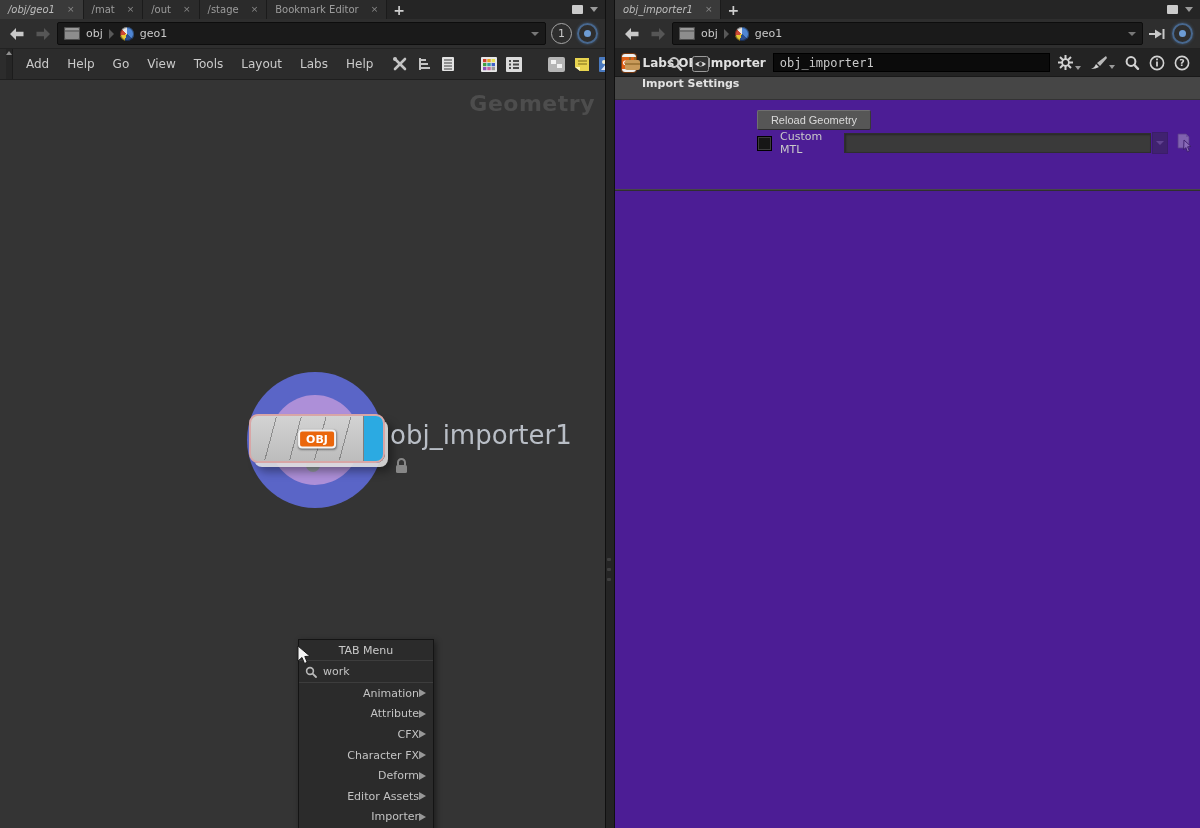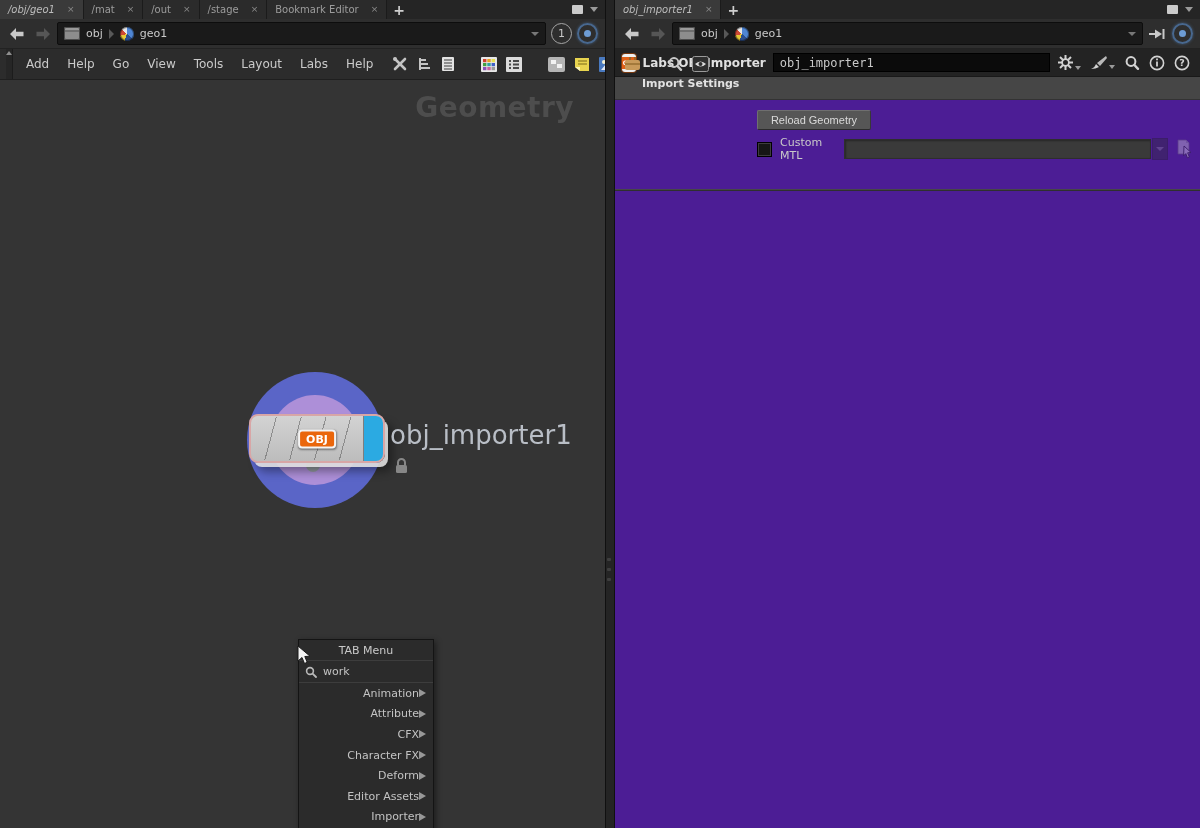--- a/index.html
+++ b/index.html
@@ -36,21 +36,21 @@
   .mb-edge{width:7px;align-self:stretch;background:#262626;border-right:1px solid #1c1c1c;display:flex;justify-content:center;padding-top:2px;margin-right:4px;}
   .mb-edge i{width:0;height:0;border-left:3px solid transparent;border-right:3px solid transparent;border-bottom:4px solid #8f8f8f;}
   .menu-item{padding:0 9px;}
   .mb-icons{display:flex;align-items:center;gap:9px;margin-left:10px;}
   .mb-gap{width:8px;}
   .icon{display:inline-flex;align-items:center;justify-content:center;}
   .icon svg{display:block;}
 
   
   .canvas{position:relative;flex:1;background:#343434;overflow:hidden;}
-  .watermark{position:absolute;top:11px;right:31px;font-size:28px;font-weight:bold;color:#4d4d4d;letter-spacing:.5px;}
+  .watermark{position:absolute;top:11px;right:10px;font-size:22px;font-weight:bold;color:#4d4d4d;letter-spacing:.5px;}
 
   .node-ring{position:absolute;left:247px;top:292px;width:136px;height:136px;border-radius:50%;background:#5a65c7;}
   .node-ring::after{content:"";position:absolute;inset:23px;border-radius:50%;background:#ad8fd8;}
   .node-out-dot{position:absolute;left:306px;top:378px;width:14px;height:14px;border-radius:50%;background:#93999f;}
   .node-body{position:absolute;left:249px;top:334px;width:132px;height:45px;background:linear-gradient(180deg,#d3d3d3,#bcbcbc);border:2px solid #d8a6a6;border-radius:9px;box-shadow:4px 5px 0 -1px rgba(235,235,235,.85),8px 9px 9px rgba(0,0,0,.35);}
   .node-stripes{position:absolute;inset:1px;border-radius:7px;overflow:hidden;background:repeating-linear-gradient(105deg,transparent 0 23px,rgba(90,90,90,.55) 23px 24px);}
   .node-flag{position:absolute;right:0;top:0;bottom:0;width:19px;background:#2baae2;border-left:1px solid #7e7e7e;border-radius:0 7px 7px 0;}
   .obj-badge{position:absolute;left:50%;top:50%;transform:translate(-50%,-50%);background:#ea660b;border:2px solid #f4f4f4;border-radius:4px;color:#fff;font-size:11px;font-weight:bold;line-height:1;padding:2px 6px;box-shadow:0 1px 2px rgba(0,0,0,.4);}
   .node-label{position:absolute;left:390px;top:340px;font-size:26px;color:#b9bec6;white-space:nowrap;}
   .node-lock{position:absolute;left:394px;top:377px;}
@@ -78,21 +78,21 @@
 
   .section-bar{height:22px;background:#464646;border-bottom:1px solid #333;display:flex;align-items:flex-start;padding-left:27px;font-size:11px;font-weight:bold;color:#e2e2e2;flex:0 0 auto;}
   .param-body{flex:1;background:#4c1d95;position:relative;padding-top:9px;}
   .reload-btn{display:inline-flex;align-items:center;justify-content:center;margin-left:142px;width:114px;height:20px;background:#565656;border:1px solid #6f6f6f;border-bottom-color:#2c2c2c;border-right-color:#383838;border-radius:2px;color:#dadada;font-size:11px;}
   .prow{display:flex;align-items:center;margin-top:6px;padding-right:6px;}
   .plabel{width:132px;text-align:right;font-size:11px;color:#c9c9c9;padding-right:7px;flex:0 0 auto;}
   .pfield{flex:1;height:18px;background:#060606;border:1px solid #000;color:#ececec;font-family:"DejaVu Sans Mono","Liberation Mono",monospace;font-size:11px;font-weight:bold;padding:0 5px;min-width:0;white-space:nowrap;overflow:hidden;letter-spacing:-.2px;}
   .pdd{width:14px;height:20px;background:#2c2c2c;border:1px solid #1d1d1d;display:flex;align-items:center;justify-content:center;margin-left:1px;flex:0 0 auto;}
   .pdd i{width:0;height:0;border-left:4px solid transparent;border-right:4px solid transparent;border-top:4px solid #8a8a8a;}
   .pfile{margin-left:7px;flex:0 0 auto;}
-  .prow.mtl{margin-left:142px;margin-top:6px;}
+  .prow.mtl{margin-left:142px;margin-top:0;}
   .checkbox{width:13px;height:13px;background:#161616;border:1px solid #000;box-shadow:inset 0 0 0 1px #3d3d3d;margin-right:8px;flex:0 0 auto;}
   .mtl-label{font-size:11px;color:#c9c9c9;width:64px;flex:0 0 auto;}
   .pfield.disabled{background:#3a3a3a;border:1px solid #2e2e2e;box-shadow:inset 1px 1px 2px rgba(0,0,0,.35);}
   .dim{opacity:.35;}
   .content-divider{position:absolute;left:0;right:0;top:89px;height:1px;background:#474747;box-shadow:0 1px 0 #2f2f2f;}
 
   
   .divider{width:8px;background:#242424;border-left:1px solid #101010;border-right:1px solid #101010;position:relative;flex:0 0 auto;}
   .divider .handle{position:absolute;left:1px;top:558px;width:4px;display:flex;flex-direction:column;gap:7px;}
   .divider .handle i{height:3px;background:#3e3e3e;border-radius:1px;}

